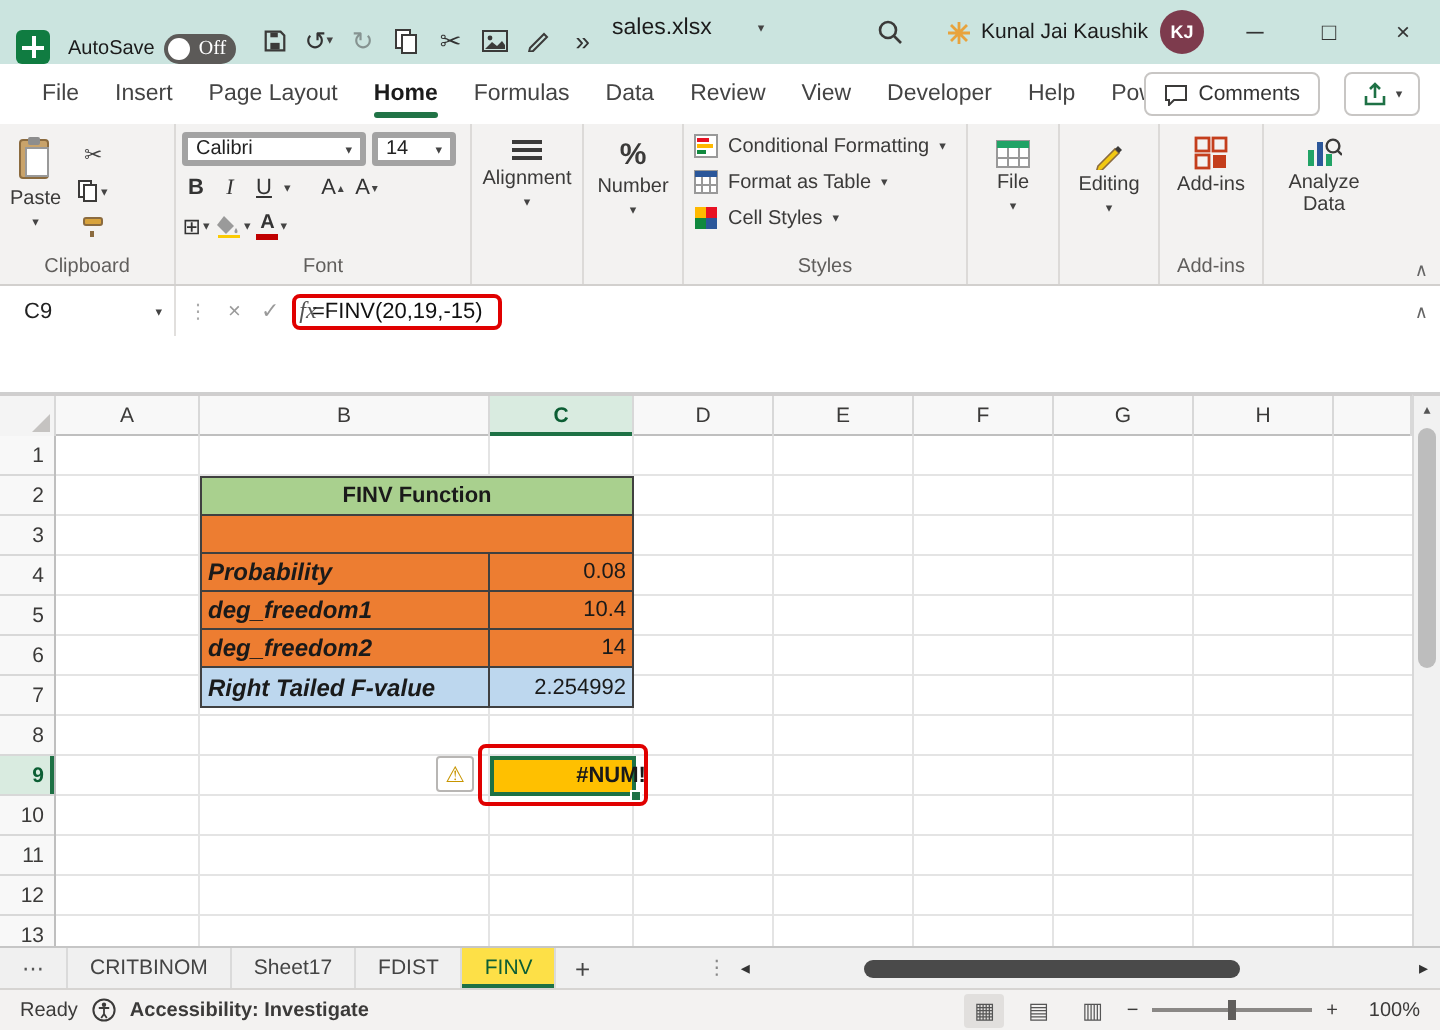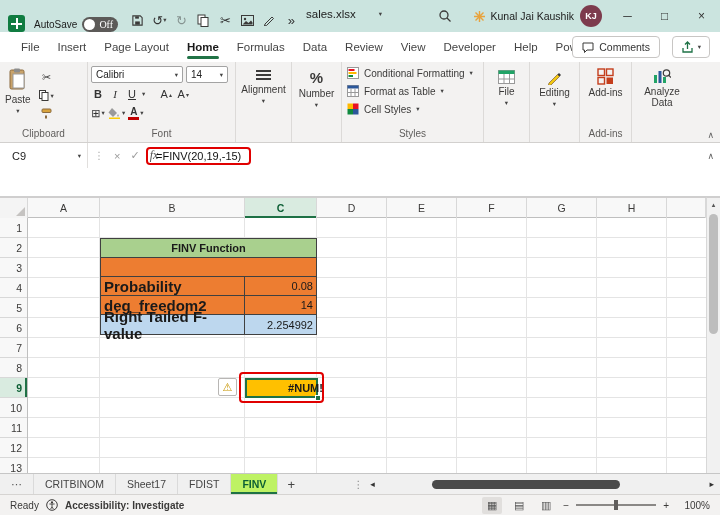--- a/index.html
+++ b/index.html
@@ -37,21 +37,21 @@
 
   
   .ribbon{position:absolute;top:62px;left:0;width:720px;height:81px;background:#F3F2F1;border-bottom:1px solid #D2D0CE;display:flex;}
   .rgroup{position:relative;height:100%;border-right:1px solid #DCDAD8;display:flex;flex-direction:column;padding:2px 3px 0;}
   .rg-label{height:15px;font-size:10px;color:#605E5C;text-align:center;line-height:13px;white-space:nowrap;}
   .rg-body{flex:1;display:flex;margin-top:1px;}
   .bigbtn{display:flex;flex-direction:column;align-items:center;justify-content:flex-start;gap:2px;padding:3px 2px 0;font-size:10px;color:#3B3A39;text-align:center;}
   .bigbtn.tall{height:100%;justify-content:flex-start;padding-top:6px;}
   .smallcol{display:flex;flex-direction:column;gap:3px;padding-top:5px;margin-left:3px;}
   .sbtn{min-width:22px;height:15px;display:flex;align-items:center;justify-content:center;font-size:11px;color:#444;gap:1px;}
-  .combo{height:17px;border:1px solid #a3a3a3;background:#fff;font-size:10px;color:#222;display:flex;align-items:center;justify-content:space-between;padding:0 4px;border-radius:2px;}
+  .combo{height:17px;border:3px solid #a3a3a3;background:#fff;font-size:10px;color:#222;display:flex;align-items:center;justify-content:space-between;padding:0 4px;border-radius:2px;}
   .fg-row{display:flex;align-items:center;gap:3px;margin-top:3px;}
   .fmt-btn{min-width:14px;height:16px;display:flex;align-items:end;justify-content:center;font-size:11px;color:#333;gap:1px;align-items:center;}
   .b{font-weight:bold;}
   .i{font-style:italic;font-family:"Liberation Serif",serif;}
   .u{text-decoration:underline;}
   .fontcolor{display:flex;flex-direction:column;align-items:center;line-height:9px;}
   .fontcolor .bar{width:11px;height:3px;background:#C00000;margin-top:1px;}
   .align-icon{width:15px;height:12px;background:repeating-linear-gradient(to bottom,#3B3A39 0 2px,transparent 2px 4px);}
   .pct{font-size:15px;font-weight:bold;color:#3B3A39;line-height:16px;}
   .style-row{display:flex;align-items:center;gap:5px;height:18px;font-size:10px;color:#3B3A39;padding-left:2px;white-space:nowrap;}
@@ -77,38 +77,38 @@
   .rh{height:20px;border-bottom:1px solid #D8D8D8;font-size:10.5px;color:#3B3A39;display:flex;align-items:center;justify-content:flex-end;padding-right:5px;}
   .rh.sel{background:#D9EBE0;color:#0C5E34;box-shadow:inset -2px 0 0 #1E7145;font-weight:bold;}
   .cells{position:absolute;top:20px;left:28px;right:0;bottom:0;background-image:repeating-linear-gradient(to bottom,#fff 0,#fff 19px,#E4E4E4 19px,#E4E4E4 20px);}
   .vline{position:absolute;top:0;bottom:0;width:1px;background:#E4E4E4;}
 
   .xl-table{position:absolute;left:72px;top:20px;width:217px;border:1px solid #404040;background:#fff;}
   .xt-title{height:19px;background:#A9D08E;font-weight:bold;font-size:11px;display:flex;align-items:center;justify-content:center;border-bottom:1px solid #404040;color:#1a1a1a;}
   .xt-spacer{height:19px;background:#ED7D31;border-bottom:1px solid #404040;}
   .xt-row{display:flex;height:19px;border-bottom:1px solid #404040;background:#ED7D31;}
   .xt-row.blue{border-bottom:none;background:#BDD7EE;}
-  .xt-label{width:144px;border-right:1px solid #404040;font-weight:bold;font-size:15px;padding-left:3px;display:flex;align-items:center;color:#1a1a1a;}
+  .xt-label{width:144px;border-right:1px solid #404040;font-weight:bold;font-size:12px;padding-left:3px;display:flex;align-items:center;color:#1a1a1a;font-style:italic;}
   .xt-value{flex:1;font-size:11px;display:flex;align-items:center;justify-content:flex-end;padding-right:3px;color:#1a1a1a;}
 
   .warn-btn{position:absolute;left:190px;top:160px;width:19px;height:18px;background:#fff;border:1px solid #B8B6B4;display:flex;align-items:center;justify-content:center;font-size:11px;color:#C79500;border-radius:2px;}
   .c9-cell{position:absolute;left:217px;top:160px;width:73px;height:20px;background:#FFC000;border:2px solid #1E7145;display:flex;align-items:center;justify-content:center;font-weight:bold;font-size:11px;color:#1a1a1a;padding-left:48px;}
   .fill-handle{position:absolute;left:287px;top:177px;width:6px;height:6px;background:#1E7145;border:1px solid #fff;}
   .c9-annotation{position:absolute;left:211px;top:154px;width:85px;height:31px;border:2px solid #E00000;border-radius:4px;pointer-events:none;}
 
   
   .vscroll{position:absolute;top:197px;right:0;width:14px;height:276px;background:#F1F1F1;border-left:1px solid #D8D8D8;border-top:1px solid #D0CECE;}
   .vs-up{height:14px;display:flex;align-items:center;justify-content:center;font-size:7px;color:#555;}
   .vs-thumb{position:absolute;left:2px;top:16px;width:9px;height:120px;border-radius:5px;background:#BDBDBD;}
 
   
   .tabbar{position:absolute;top:473px;left:0;width:720px;height:21px;background:#F0F0F0;border-top:1px solid #C6C6C6;display:flex;align-items:stretch;}
   .tb-more{width:34px;display:flex;align-items:center;justify-content:center;color:#555;font-size:11px;border-right:1px solid #DADADA;}
   .stab{padding:0 11px;font-size:10.5px;color:#444;display:flex;align-items:center;border-right:1px solid #DADADA;white-space:nowrap;}
-  .stab.active{background:#bef264;color:#0C5E34;font-weight:bold;box-shadow:inset 0 -2px 0 #1E7145;}
+  .stab.active{background:#fde047;color:#0C5E34;font-weight:normal;box-shadow:inset 0 -2px 0 #1E7145;}
   .stab-add{width:26px;display:flex;align-items:center;justify-content:center;font-size:13px;color:#444;}
   .tb-divider{width:24px;display:flex;align-items:center;justify-content:center;color:#888;font-size:10px;margin-left:42px;}
   .hs{flex:1;display:flex;align-items:center;gap:5px;padding-right:6px;}
   .hs-arrow{font-size:9px;color:#333;}
   .hs-track{flex:1;height:9px;position:relative;}
   .hs-thumb{position:absolute;left:16%;width:58%;top:0;height:9px;border-radius:5px;background:#4A4A4A;}
 
   
   .statusbar{position:absolute;top:494px;left:0;width:720px;height:21px;background:#F3F2F1;border-top:1px solid #D6D4D2;display:flex;align-items:center;padding:0 10px;gap:7px;font-size:10px;color:#3B3A39;}
   .sb-spacer{flex:1;}
@@ -455,20 +455,24 @@
       <div class="vline" style="left:638px"></div>
 
       <div class="xl-table">
         <div class="xt-title">FINV Function</div>
         <div class="xt-spacer"></div>
         <div class="xt-row">
           <div class="xt-label">Probability</div>
           <div class="xt-value">0.08</div>
         </div>
         <div class="xt-row">
+          <div class="xt-label">deg_freedom1</div>
+          <div class="xt-value">10.4</div>
+        </div>
+        <div class="xt-row">
           <div class="xt-label">deg_freedom2</div>
           <div class="xt-value">14</div>
         </div>
         <div class="xt-row blue">
           <div class="xt-label">Right Tailed F-value</div>
           <div class="xt-value">2.254992</div>
         </div>
       </div>
 
       <div class="warn-btn">⚠</div>

